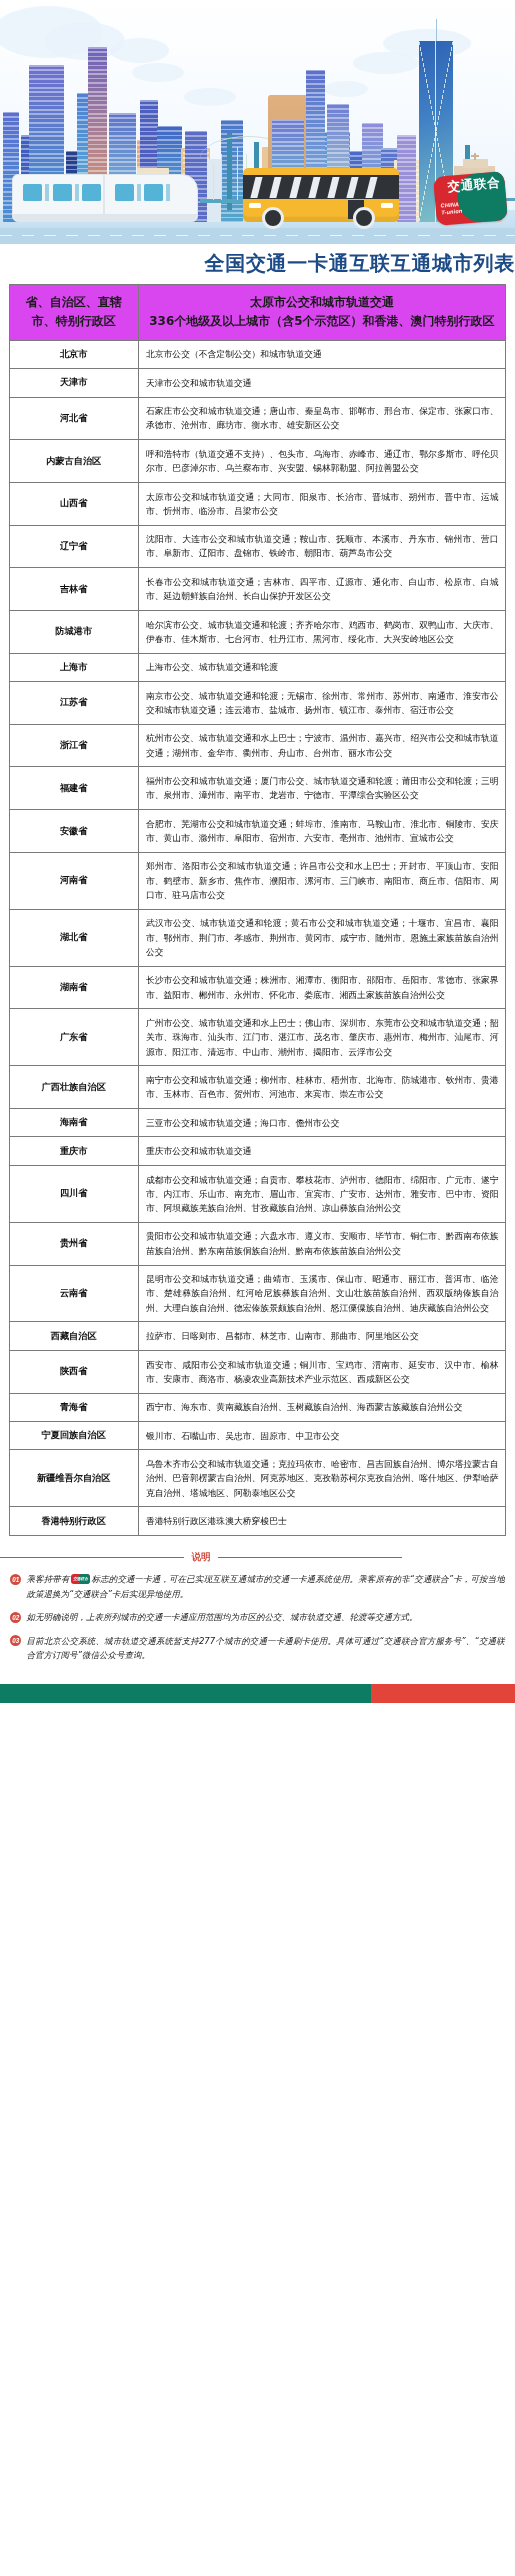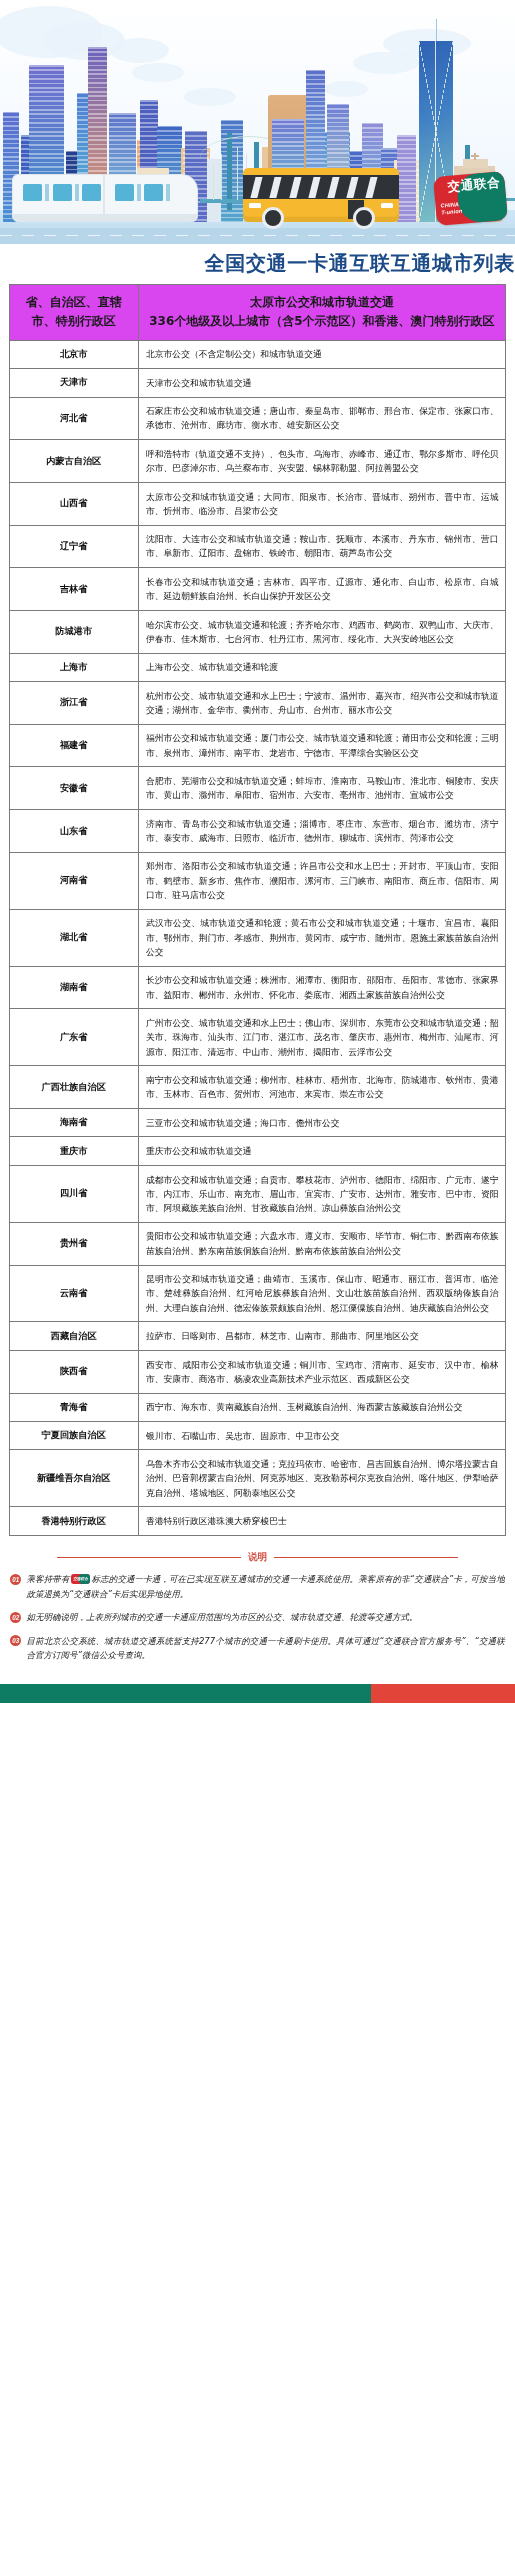--- a/index.html
+++ b/index.html
@@ -93,21 +93,21 @@
   thead th{background:#d946ef;color:#1a1a1a;font-weight:bold;padding:7.4px 4.4px;font-size:12px;
     line-height:1.65;font-family:"DejaVu Sans",sans-serif;}
   thead th.h-left{width:119px;text-align:center;}
   thead th.h-right{text-align:center;}
   td.prov{width:119px;text-align:center;font-weight:bold;font-size:9.2px;color:#111;
     padding:6.6px 2.9px;font-family:"DejaVu Sans",sans-serif;}
   td.scope{padding:6.6px 6.6px 6.6px 7.4px;font-size:8.8px;line-height:1.62;color:#111;
     text-align:justify;font-family:"DejaVu Sans",sans-serif;}
 
   
-  .notes-head{margin:14.7px 0 4.4px;display:flex;align-items:center;justify-content:center;gap:7.4px;}
+  .notes-head{margin:14.7px 0 4.4px;display:flex;align-items:center;gap:7.4px;}
   .notes-head .ln{height:0.7px;background:#d24b3e;flex:1;max-width:184px;}
   .notes-head .lbl{color:#d24b3e;font-size:9.6px;font-weight:bold;font-family:"DejaVu Sans",sans-serif;}
   .notes{padding:4.4px 10.3px 7.4px;font-style:italic;}
   .note{display:flex;gap:5.2px;margin-bottom:8.8px;}
   .note .num{flex:0 0 auto;width:11px;height:11px;border-radius:50%;background:#d24b3e;color:#fff;
     font-size:6.3px;font-weight:bold;display:flex;align-items:center;justify-content:center;margin-top:1.5px;}
   .note .txt{font-size:8.5px;line-height:1.72;color:#1a1a1a;text-align:justify;
     font-family:"DejaVu Sans",sans-serif;}
   .inline-logo{display:inline-block;width:19px;height:9.6px;border-radius:2.9px;background:#d8282f;
     position:relative;vertical-align:-1.5px;margin:0 1.5px;overflow:hidden;}
@@ -338,34 +338,34 @@
           </tr>
           <tr>
             <td class="prov">防城港市</td>
             <td class="scope">哈尔滨市公交、城市轨道交通和轮渡；齐齐哈尔市、鸡西市、鹤岗市、双鸭山市、大庆市、伊春市、佳木斯市、七台河市、牡丹江市、黑河市、绥化市、大兴安岭地区公交</td>
           </tr>
           <tr>
             <td class="prov">上海市</td>
             <td class="scope">上海市公交、城市轨道交通和轮渡</td>
           </tr>
           <tr>
+            <td class="prov">江苏省</td>
+            <td class="scope">南京市公交、城市轨道交通和轮渡；无锡市、徐州市、常州市、苏州市、南通市、淮安市公交和城市轨道交通；连云港市、盐城市、扬州市、镇江市、泰州市、宿迁市公交</td>
+          </tr>
+          <tr>
             <td class="prov">浙江省</td>
             <td class="scope">杭州市公交、城市轨道交通和水上巴士；宁波市、温州市、嘉兴市、绍兴市公交和城市轨道交通；湖州市、金华市、衢州市、舟山市、台州市、丽水市公交</td>
           </tr>
           <tr>
             <td class="prov">福建省</td>
             <td class="scope">福州市公交和城市轨道交通；厦门市公交、城市轨道交通和轮渡；莆田市公交和轮渡；三明市、泉州市、漳州市、南平市、龙岩市、宁德市、平潭综合实验区公交</td>
           </tr>
           <tr>
             <td class="prov">安徽省</td>
             <td class="scope">合肥市、芜湖市公交和城市轨道交通；蚌埠市、淮南市、马鞍山市、淮北市、铜陵市、安庆市、黄山市、滁州市、阜阳市、宿州市、六安市、亳州市、池州市、宣城市公交</td>
-          </tr>
-          <tr>
-            <td class="prov">山东省</td>
-            <td class="scope">济南市、青岛市公交和城市轨道交通；淄博市、枣庄市、东营市、烟台市、潍坊市、济宁市、泰安市、威海市、日照市、临沂市、德州市、聊城市、滨州市、菏泽市公交</td>
           </tr>
           <tr>
             <td class="prov">河南省</td>
             <td class="scope">郑州市、洛阳市公交和城市轨道交通；许昌市公交和水上巴士；开封市、平顶山市、安阳市、鹤壁市、新乡市、焦作市、濮阳市、漯河市、三门峡市、南阳市、商丘市、信阳市、周口市、驻马店市公交</td>
           </tr>
           <tr>
             <td class="prov">湖北省</td>
             <td class="scope">武汉市公交、城市轨道交通和轮渡；黄石市公交和城市轨道交通；十堰市、宜昌市、襄阳市、鄂州市、荆门市、孝感市、荆州市、黄冈市、咸宁市、随州市、恩施土家族苗族自治州公交</td>
           </tr>
           <tr>

